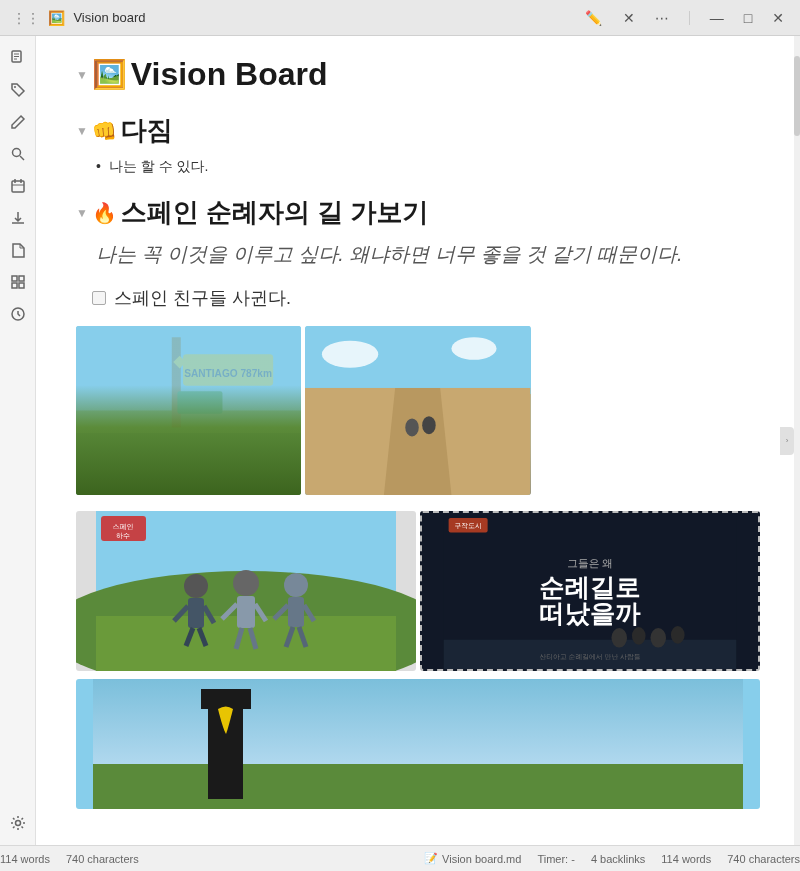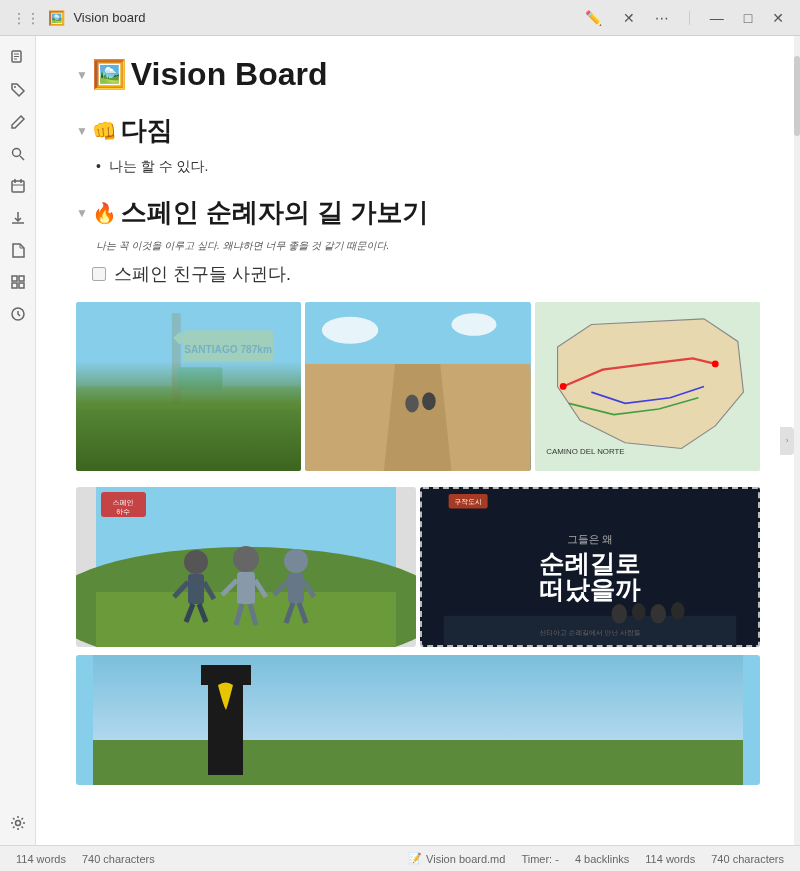--- a/index.html
+++ b/index.html
@@ -147,23 +147,23 @@
     }
     .bullet-text {
       font-size: 14px;
       color: #333;
       line-height: 1.5;
     }
 
     .italic-text {
       font-style: italic;
       color: #555;
-      font-size: 10px;
+      font-size: 20px;
       padding-left: 20px;
-      margin-bottom: 8px;
+      margin-bottom: 16px;
       line-height: 1.6;
     }
 
     .checkbox-item {
       display: flex;
       align-items: center;
       padding-left: 16px;
       margin-bottom: 6px;
       gap: 8px;
     }
@@ -256,21 +256,21 @@
       background: linear-gradient(135deg, #d4e8c2 0%, #b8d4a0 50%, #e8d4a0 100%);
     }
 
     
     .status-bar {
       background: #f0f0f0;
       border-top: 1px solid #d8d8d8;
       height: 26px;
       display: flex;
       align-items: center;
-      padding: 0 16px;
+      padding: 0 0;
       font-size: 11px;
       color: #666;
       gap: 16px;
       text-align: center;
     }
     .status-bar-item {
       white-space: nowrap;
     }
     .status-bar-file {
       display: flex;
@@ -428,35 +428,20 @@
 
               <path d="M80 55 L70 150 L130 150 L120 55" fill="#b89860"></path>
 
               <ellipse cx="95" cy="90" rx="6" ry="8" fill="#555"></ellipse>
               <ellipse cx="110" cy="88" rx="6" ry="8" fill="#444"></ellipse>
 
               <ellipse cx="40" cy="25" rx="25" ry="12" fill="white" opacity="0.8"></ellipse>
               <ellipse cx="150" cy="20" rx="20" ry="10" fill="white" opacity="0.8"></ellipse>
             </svg>
           </div>
-          <div class="image-placeholder img-map">
-            <svg width="100%" height="100%" viewBox="0 0 200 150" xmlns="http://www.w3.org/2000/svg">
-              <rect width="200" height="150" fill="#d8ecd8"></rect>
-
-              <path d="M20 40 L50 20 L150 15 L180 35 L185 80 L160 110 L130 130 L80 125 L40 105 L20 75 Z" fill="#e8d8b0" stroke="#888" stroke-width="1"></path>
-
-              <path d="M25 75 L60 60 L100 55 L140 50 L160 55" stroke="#e04040" stroke-width="2" fill="none"></path>
-              <path d="M50 80 L80 90 L120 85 L150 75" stroke="#4040e0" stroke-width="1.5" fill="none"></path>
-              <path d="M30 90 L70 100 L110 95 L145 85" stroke="#40a040" stroke-width="1.5" fill="none"></path>
-
-              <circle cx="25" cy="75" r="3" fill="red"></circle>
-              <circle cx="160" cy="55" r="3" fill="red"></circle>
-              <text x="10" y="135" font-size="7" fill="#333">CAMINO DEL NORTE</text>
-            </svg>
-          </div>
         </div>
 
         <div class="image-grid-2">
           <div class="image-placeholder-wide" style="height:160px;">
             <svg width="100%" height="100%" viewBox="0 0 300 160" xmlns="http://www.w3.org/2000/svg">
               <rect width="300" height="160" fill="#87ceeb"></rect>
 
               <ellipse cx="150" cy="120" rx="200" ry="60" fill="#5a8a3a"></ellipse>
               <rect y="105" width="300" height="55" fill="#6a9a3a"></rect>
 

